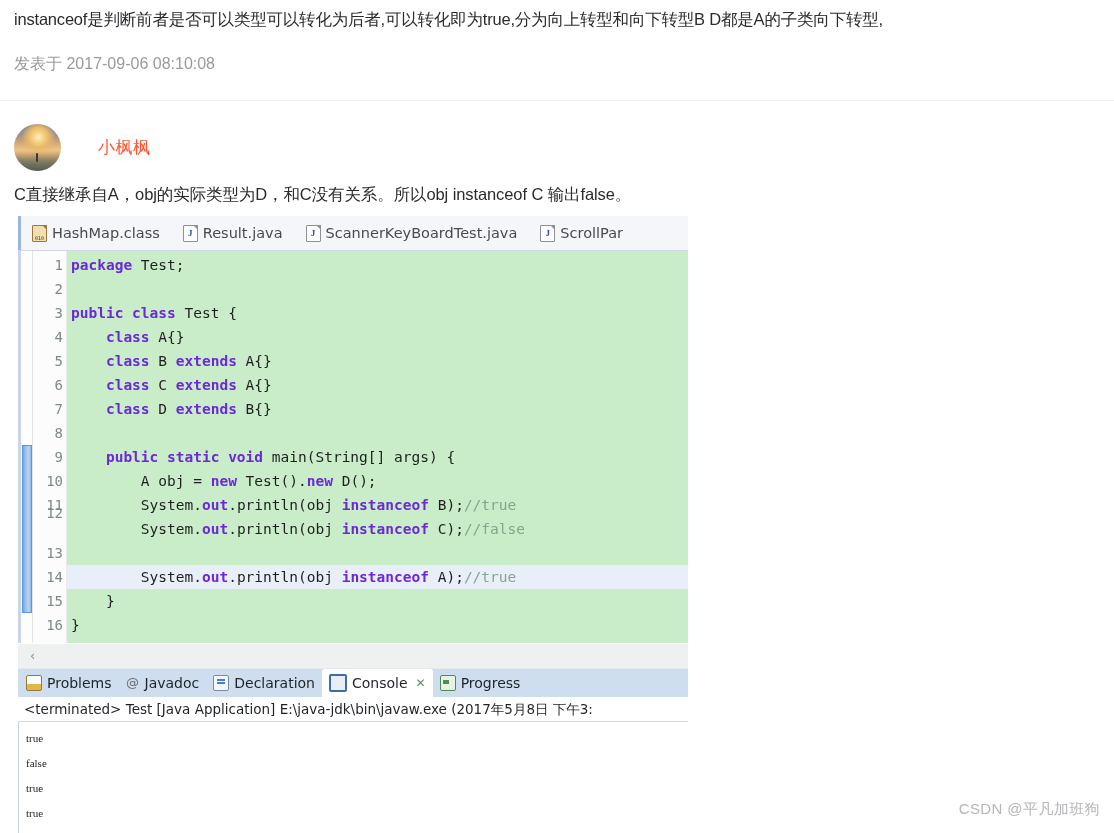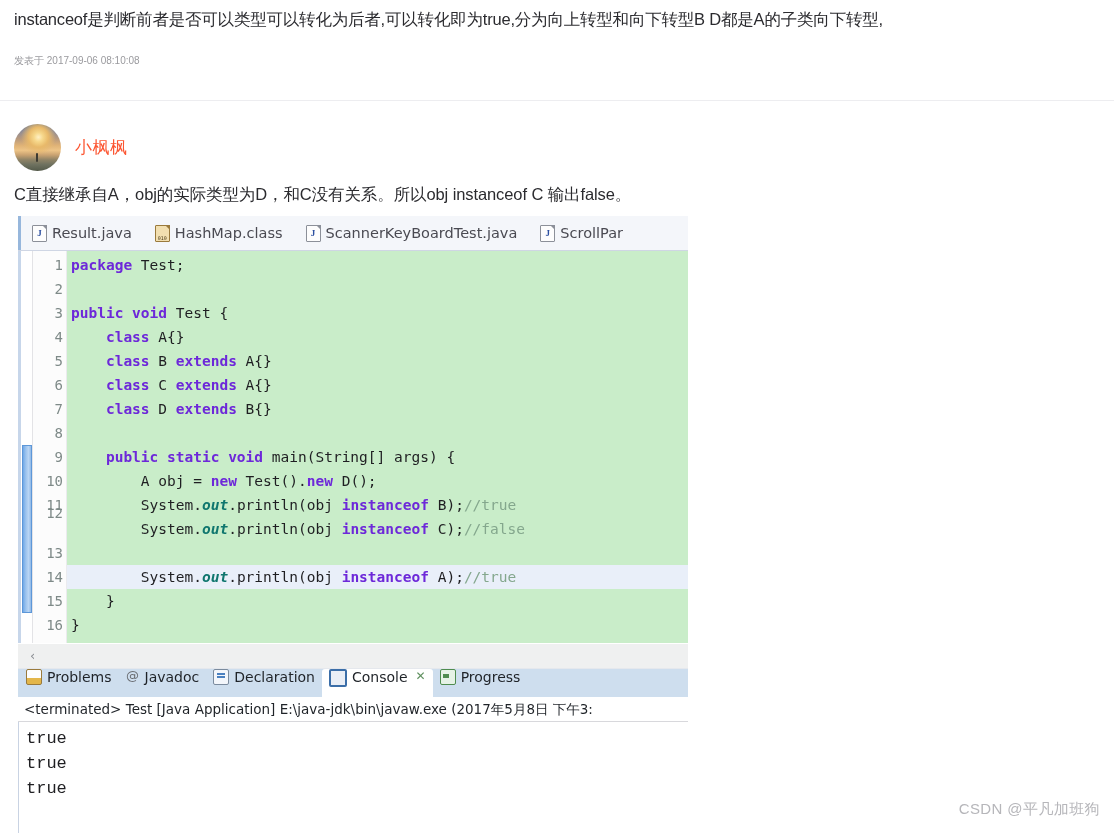--- a/index.html
+++ b/index.html
@@ -26,21 +26,21 @@
     font-size: 16.5px;
     line-height: 26px;
     color: #2b2b2f;
     letter-spacing: -0.2px;
     white-space: nowrap;
   }
   .q-meta {
     position: absolute;
     left: 14px;
     top: 54px;
-    font-size: 10px;
+    font-size: 16px;
     color: #9a9a9e;
     letter-spacing: 0px;
   }
   .divider {
     position: absolute;
     left: 0;
     top: 100px;
     width: 1114px;
     height: 1px;
     background: #ededf0;
@@ -82,20 +82,21 @@
     top: 62%;
     width: 2px;
     height: 9px;
     background: #3c3a32;
     border-radius: 1px;
   }
   .uname {
     font-size: 17px;
     color: #fc5531;
     letter-spacing: 0.5px;
+    margin-left: 23px;
   }
 
   .answer-body {
     position: absolute;
     left: 14px;
     top: 182px;
     font-size: 16.5px;
     line-height: 24px;
     color: #2b2b2f;
     white-space: nowrap;
@@ -242,21 +243,21 @@
     height: 24px;
     font-family: "DejaVu Sans Mono", monospace;
     font-size: 14.5px;
     line-height: 24px;
     white-space: pre;
     color: #1f1f22;
   }
   .cline.hl { background: #e9eff9; }
   .cline .txt { padding-left: 4px; display: inline-block; }
   .kw { color: #6d28d9; font-weight: bold; }
-  .fld { color: #0f766e; font-weight: bold; font-style: italic; }
+  .fld { color: #6d28d9; font-weight: bold; }
   .cmt { color: #84a78d; }
 
   
   .hscroll {
     position: relative;
     height: 24px;
     background: #eff0f0;
     border-top: 1px solid #ffffff;
   }
   .hscroll .arrow {
@@ -279,20 +280,21 @@
   .btabbar {
     position: relative;
     height: 28px;
     background: #cedeee;
     border-top: 1px solid #e5e8ed;
     white-space: nowrap;
     overflow: hidden;
   }
   .btab {
     display: inline-flex;
+    align-items: center;
     gap: 5px;
     height: 28px;
     padding: 0 7px;
     font-size: 14px;
     color: #1f2328;
     vertical-align: top;
   }
   .btab:first-of-type { padding-left: 8px; }
   .btab.active {
     background: #ffffff;
@@ -332,22 +334,22 @@
     overflow: hidden;
   }
   .console-body::before {
     content: "";
     position: absolute;
     left: 0; top: 0; bottom: 0;
     width: 1px;
     background: #c9d3e3;
   }
   .cout {
-    font-family: Liberation Mono, monospace;
-    font-size: 17px;
+    font-family: Liberation Serif, serif;
+    font-size: 11px;
     line-height: 25px;
     color: #1f1f22;
   }
 
   
   .watermark {
     position: absolute;
     right: 14px;
     top: 800px;
     font-size: 15px;
@@ -364,25 +366,25 @@
 
 <div class="answer-head">
   <div class="avatar"></div>
   <div class="uname">小枫枫</div>
 </div>
 <div class="answer-body">C直接继承自A，obj的实际类型为D，和C没有关系。所以obj instanceof C 输出false。</div>
 
 <div class="ide">
 
   <div class="tabbar" id="editor-tabs"><div class="tab">
+        <span class="ficon cls"></span>
+        <span>HashMap.class</span>
+      </div><div class="tab">
         <span class="ficon java"></span>
         <span>Result.java</span>
-      </div><div class="tab">
-        <span class="ficon cls"></span>
-        <span>HashMap.class</span>
       </div><div class="tab">
         <span class="ficon java"></span>
         <span>ScannerKeyBoardTest.java</span>
       </div><div class="tab">
         <span class="ficon java"></span>
         <span>ScrollPar</span>
       </div></div>
 
   <div class="editor">
     <div class="marker-ruler">
@@ -403,21 +405,21 @@
         <div class="lnum" style="top: 250px;">12</div>
         <div class="lnum" style="top: 290px;">13</div>
         <div class="lnum" style="top: 314px;">14</div>
         <div class="lnum" style="top: 338px;">15</div>
         <div class="lnum" style="top: 362px;">16</div>
         <div class="lnum" style="top: 386px;">17</div>
       </div>
     <div class="code-area" id="code-area">
         <div class="cline" style="top: 2px;"><span class="txt"><span class="kw">package</span> Test;</span></div>
         <div class="cline" style="top: 26px;"><span class="txt"></span></div>
-        <div class="cline" style="top: 50px;"><span class="txt"><span class="kw">public void</span> Test {</span></div>
+        <div class="cline" style="top: 50px;"><span class="txt"><span class="kw">public class</span> Test {</span></div>
         <div class="cline" style="top: 74px;"><span class="txt">    <span class="kw">class</span> A{}</span></div>
         <div class="cline" style="top: 98px;"><span class="txt">    <span class="kw">class</span> B <span class="kw">extends</span> A{}</span></div>
         <div class="cline" style="top: 122px;"><span class="txt">    <span class="kw">class</span> C <span class="kw">extends</span> A{}</span></div>
         <div class="cline" style="top: 146px;"><span class="txt">    <span class="kw">class</span> D <span class="kw">extends</span> B{}</span></div>
         <div class="cline" style="top: 170px;"><span class="txt"></span></div>
         <div class="cline" style="top: 218px;"><span class="txt">        A obj = <span class="kw">new</span> Test().<span class="kw">new</span> D();</span></div>
         <div class="cline" style="top: 194px;"><span class="txt">    <span class="kw">public static void</span> main(String[] args) {</span></div>
         <div class="cline" style="top: 242px;"><span class="txt">        System.<span class="fld">out</span>.println(obj <span class="kw">instanceof</span> B);<span class="cmt">//true</span></span></div>
         <div class="cline" style="top: 266px;"><span class="txt">        System.<span class="fld">out</span>.println(obj <span class="kw">instanceof</span> C);<span class="cmt">//false</span></span></div>
         <div class="cline hl" style="top: 314px;"><span class="txt">        System.<span class="fld">out</span>.println(obj <span class="kw">instanceof</span> A);<span class="cmt">//true</span></span></div>
@@ -445,20 +447,21 @@
           <span class="bic console"></span>
           <span>Console</span>
           <span class="x">✕</span>
         </div><div class="btab">
           <span class="bic progress"></span>
           <span>Progress</span>
         </div></div>
     <div class="console-head" id="console-head">&lt;terminated&gt; Test [Java Application] E:\java-jdk\bin\javaw.exe (2017年5月8日 下午3:</div>
     <div class="console-body" id="console-body">
         <div class="cout">true</div>
+        <div class="cout">false</div>
         <div class="cout">true</div>
         <div class="cout">true</div>
       </div>
   </div>
 
 </div>
 
 <div class="watermark">CSDN @平凡加班狗</div>
 
 </body></html>

